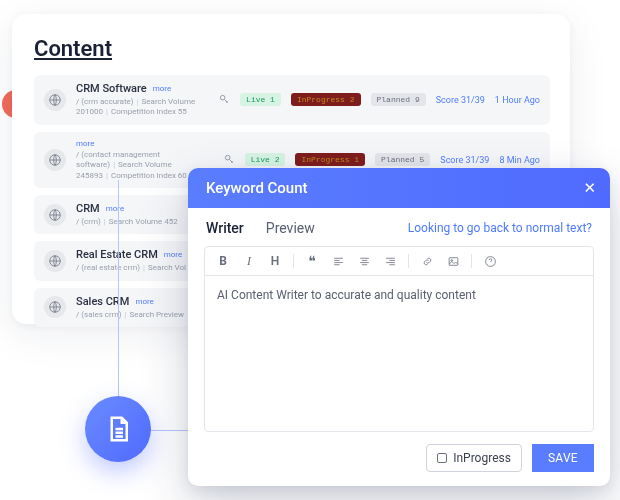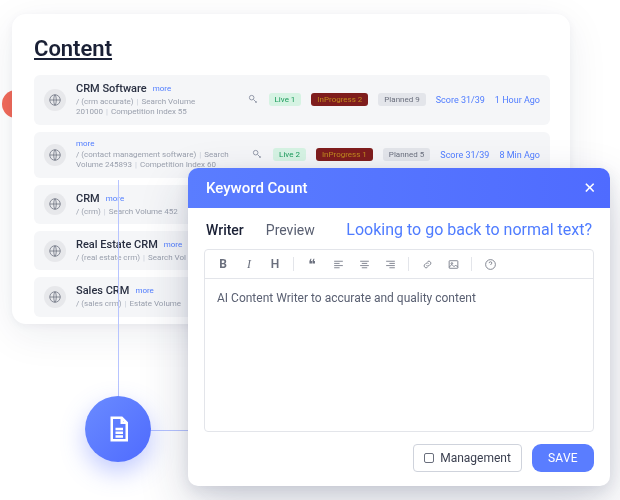--- a/index.html
+++ b/index.html
@@ -36,21 +36,21 @@
   .globe svg { width: 14px; height: 14px; stroke: #6a6f7d; fill: none; stroke-width:1.3; }
   .row-main { flex: 1 1 auto; overflow: hidden; }
   .row-title-line { display:flex; align-items:center; gap:6px; }
   .row-title { font-size: 11px; font-weight: 500; color: #2a3042; }
   .more { color:#4f7cff; font-size:8px;text-align:right; }
   .row-meta { font-size: 8px; color:#9aa0ad; margin-top:2px; line-height:1.3; }
   .sep { color:#c7ccd6; margin:0 3px; }
 
   .kicon { width:12px; display:inline-flex; align-items:center; justify-content:center; color:#8c93a3; }
 
-  .pill { font-size:8px; padding:2px 6px; border-radius:3px; white-space:nowrap; }
+  .pill { font-size:8px; padding:2px 6px; border-radius:3px; white-space:nowrap;font-family:Liberation Mono, monospace; }
   .pill-live { background:#d6f3e3; color:#1a9b5a; }
   .pill-prog { background:#7f1d1d; color:#c08a1f; }
   .pill-plan { background:#e3e5ea; color:#6a6f7d; }
   .score { color:#4f7cff; font-size:9px; white-space:nowrap; }
   .time  { color:#4f7cff; font-size:9px; white-space:nowrap; }
 
   
   .red-orb { position:absolute; left:2px; top:90px; width:28px; height:28px; background:#f26a5a; border-radius:50%; z-index:-1;}
   
   .dots { position:absolute; left:-2px; top:336px; width:40px; height:40px;
@@ -83,21 +83,21 @@
     background: linear-gradient(90deg,#5a7dff,#4f6bff);
     color:#fff; display:flex; align-items:center; justify-content:space-between;
     padding:0 14px 0 18px;
     font-size:15px; font-weight:500;
   }
   .close-x { cursor:pointer; font-size:15px; }
 
   .modal-tabs { display:flex; align-items:center; gap:22px; padding:12px 18px 10px; font-size:14px; }
   .tab { color:#5a6072; cursor:pointer; }
   .tab.active { color:#1a2035; font-weight:500; }
-  .hint { margin-left:auto; color:#4f7cff; font-size:16px; cursor:pointer; }
+  .hint { margin-left:auto; color:#4f7cff; font-size:12px; cursor:pointer; }
 
   .editor {
     margin: 0 16px 12px;
     border:1px solid #e3e5ea; border-radius:4px;
     flex:1; display:flex; flex-direction:column;
     overflow:hidden;
   }
   .toolbar {
     display:flex; align-items:center; gap:10px;
     padding:6px 10px;
@@ -111,21 +111,21 @@
 
   .modal-footer { display:flex; justify-content:flex-end; align-items:center; gap:10px; padding:0 16px 14px; }
   .fs-btn {
     border:1px solid #cfd3dc; background:#fff; color:#3a3f4f;
     font-size:12px; padding:6px 10px; border-radius:4px; cursor:pointer;
     display:flex; align-items:center; gap:6px;
   }
   .fs-btn .box { width:10px; height:10px; border:1.5px solid #6a6f7d; border-radius:2px; }
   .save-btn {
     background:#5a7dff; color:#fff; border:none;
-    font-size:12px; padding:7px 16px; border-radius:9px; cursor:pointer;
+    font-size:12px; padding:7px 16px; border-radius:0; cursor:pointer;
     letter-spacing:0.3px;
   }
 </style>
 </head>
 <body>
 
 <div class="red-orb"></div>
 
 <div class="content-panel">
   <div class="content-title">Content</div>
@@ -229,21 +229,21 @@
           <circle cx="12" cy="12" r="9"></circle>
           <path d="M3 12h18M12 3c3 3 3 15 0 18M12 3c-3 3-3 15 0 18"></path>
         </svg>
     </div>
     <div class="row-main">
       <div class="row-title-line">
         <span class="row-title">Sales CRM</span>
         <span class="more">more</span>
       </div>
       <div class="row-meta">
-        <span>/ (sales crm)</span><span class="sep">|</span><span>Estate Volume</span>
+        <span>/ (sales crm)</span><span class="sep">|</span><span>Search Preview</span>
       </div>
     </div>
   </div>
 </div>
 
 <div class="dots"></div>
 <div class="v-line"></div>
 <div class="h-line"></div>
 <div class="badge">
   <svg viewBox="0 0 24 24">
@@ -307,17 +307,17 @@
             <path d="M9.5 9.5a2.5 2.5 0 115 0c0 1.5-2.5 2-2.5 3.5M12 17h.01"></path>
           </svg>
         </span>
     </div>
     <div class="editor-body">AI Content Writer to accurate and quality content</div>
   </div>
 
   <div class="modal-footer">
     <button class="fs-btn">
       <span class="box"></span>
-      <span>Management</span>
+      <span>InProgress</span>
     </button>
     <button class="save-btn">SAVE</button>
   </div>
 </div>
 
 </body></html>

